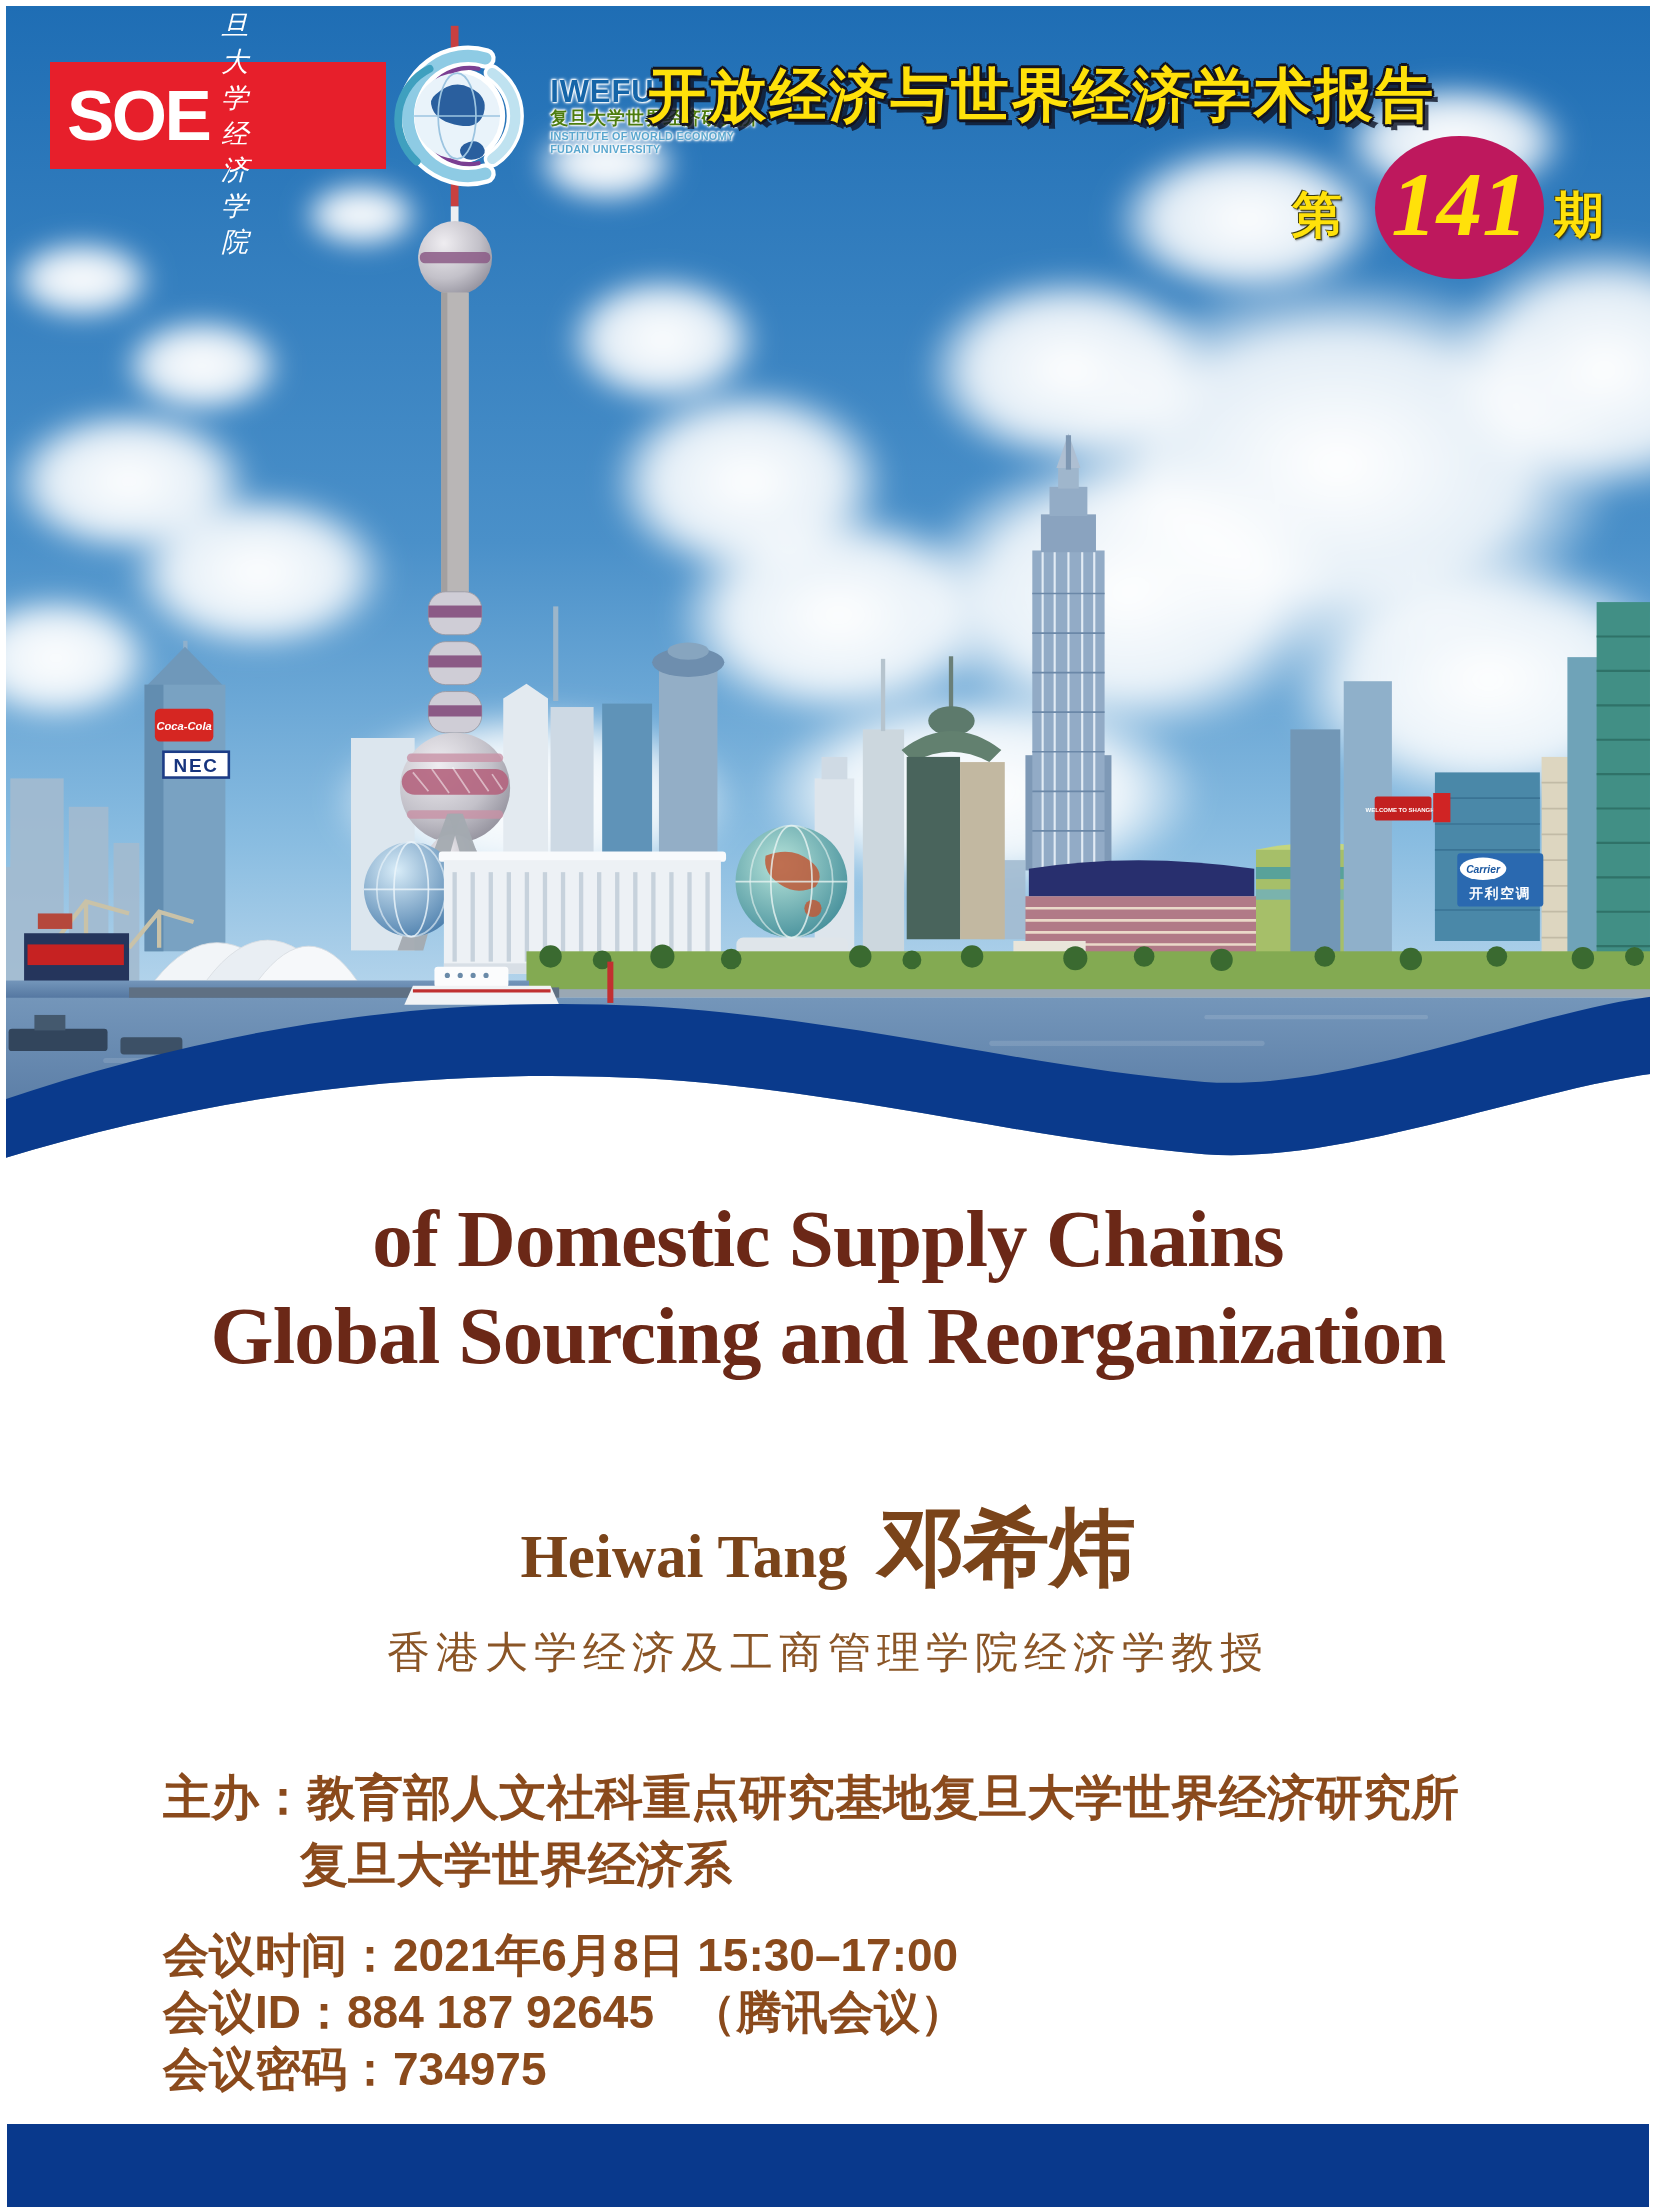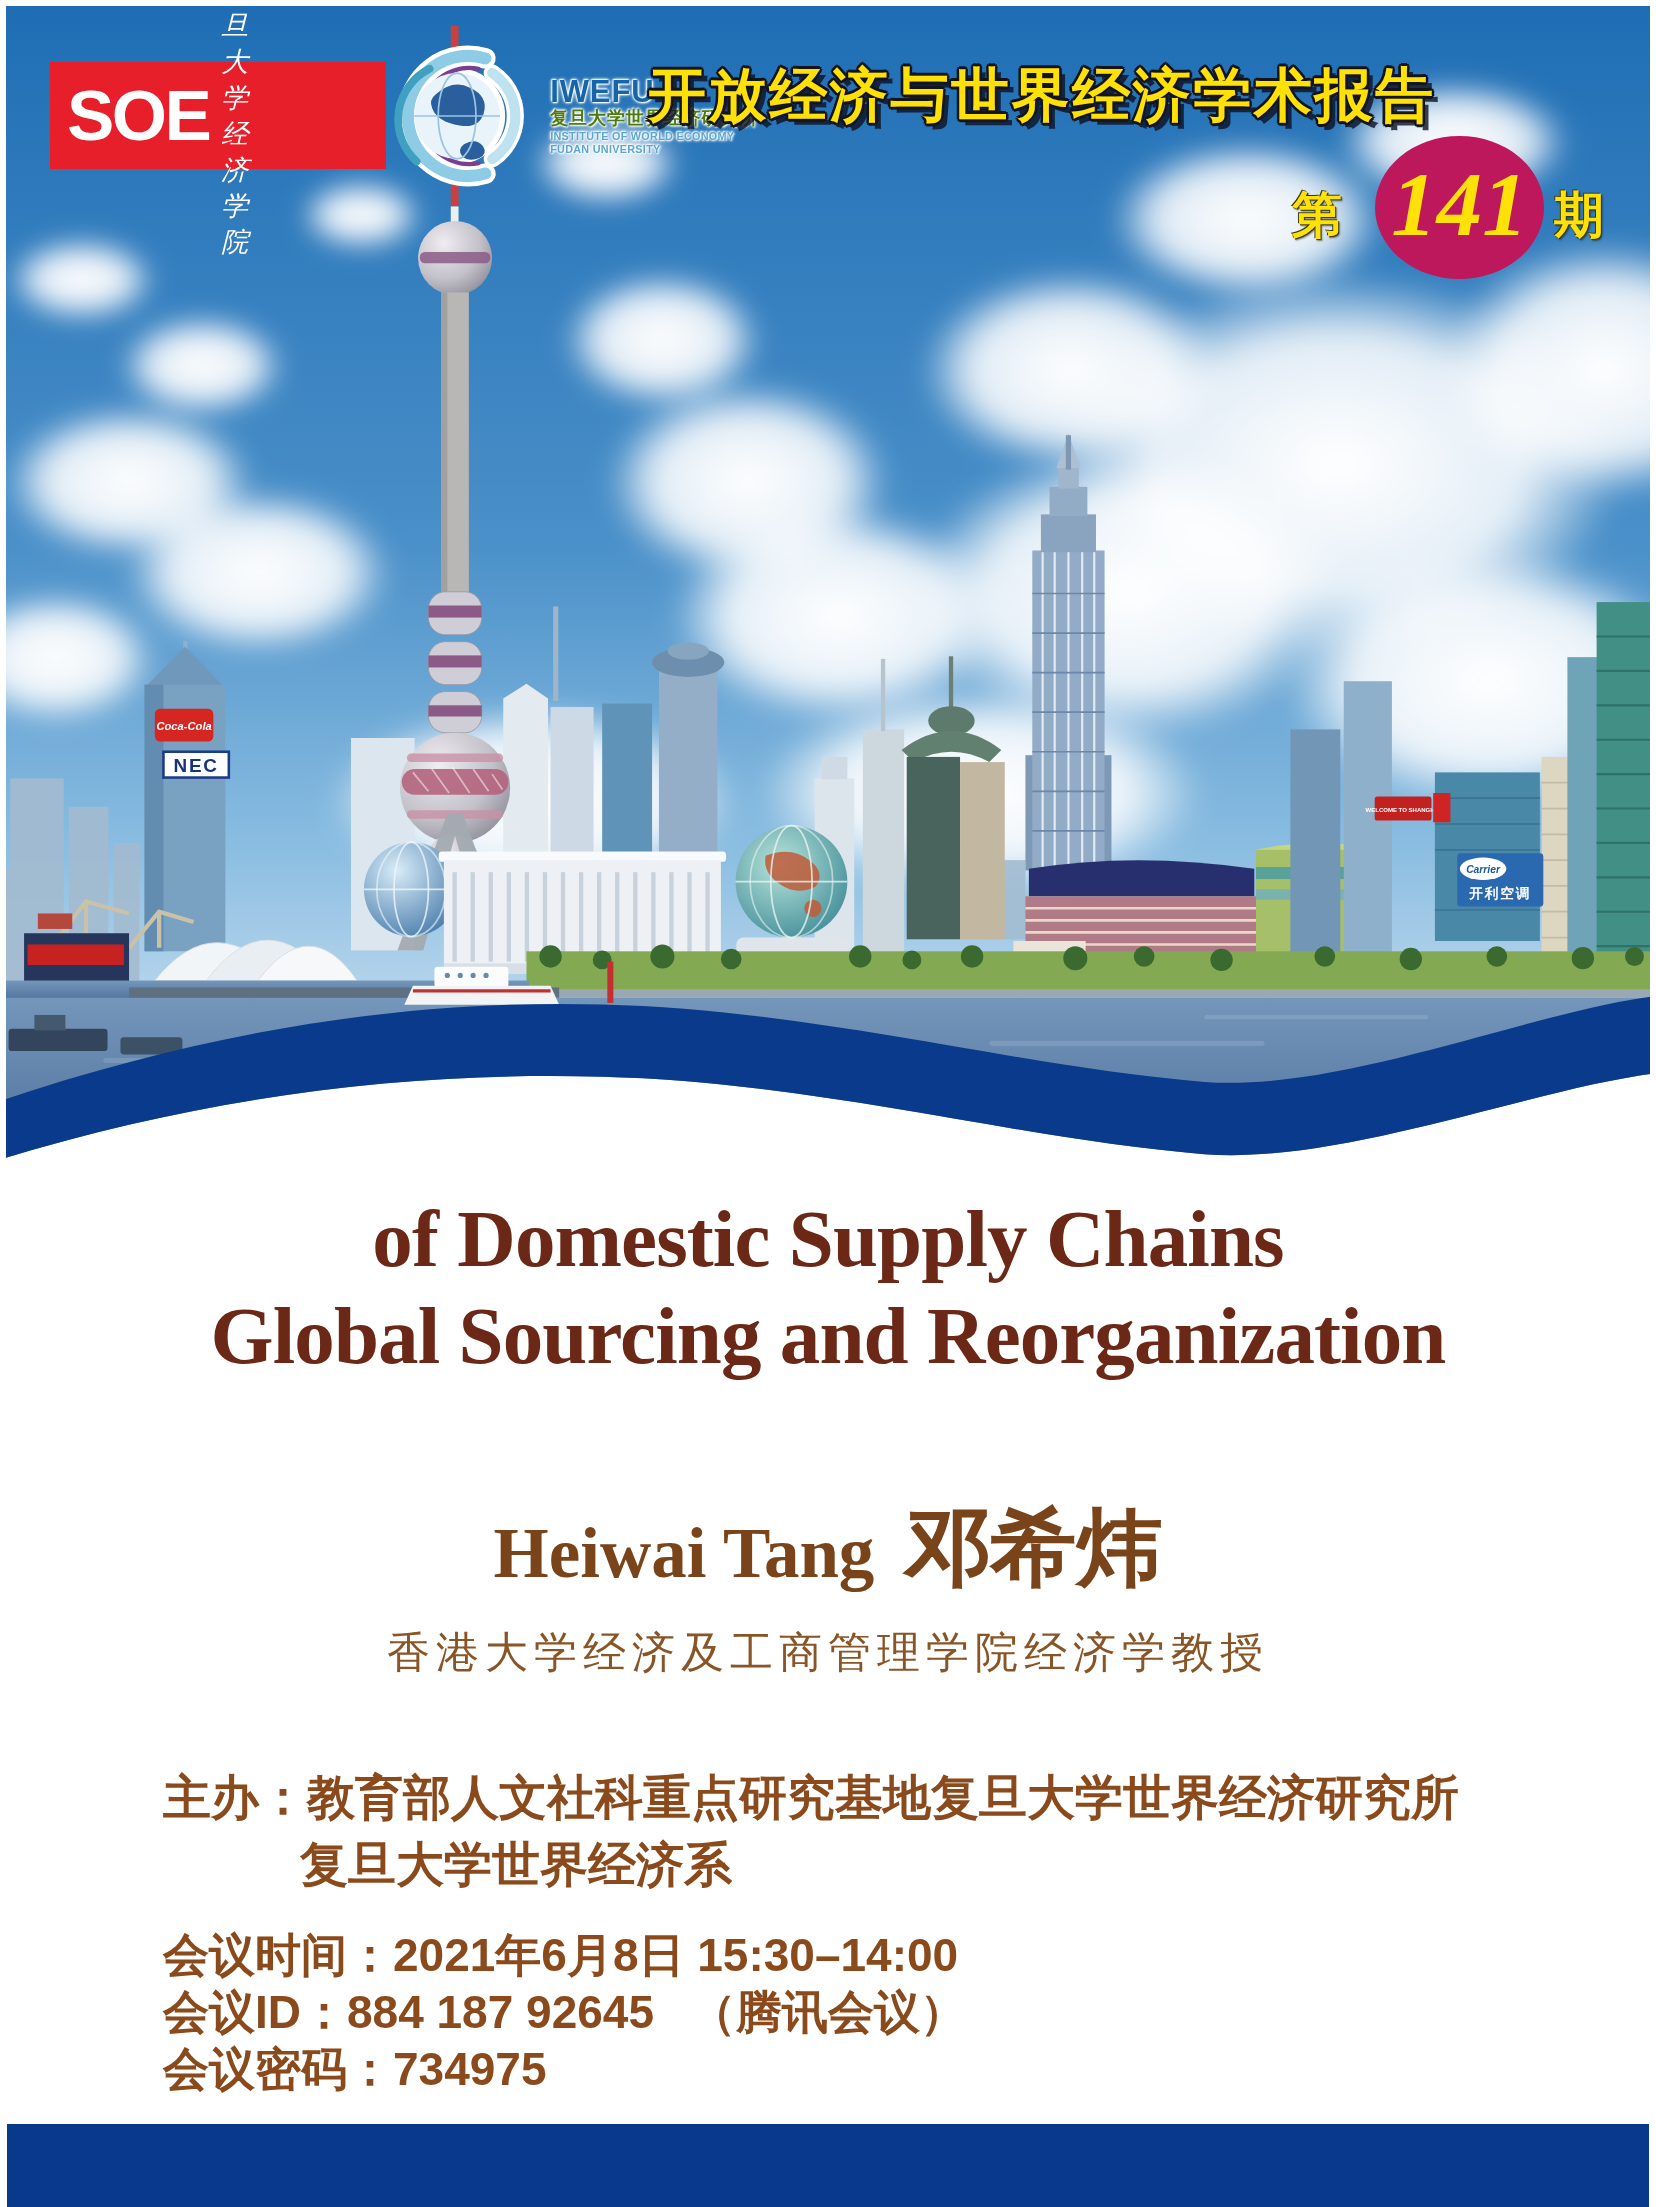--- a/index.html
+++ b/index.html
@@ -36,21 +36,21 @@
   .issue-suffix{left:1554px;top:182px;}
   .issue-circle{position:absolute;left:1375px;top:136px;width:169px;height:143px;border-radius:50%;
      background:#be185d;display:flex;align-items:center;justify-content:center;}
   .issue-number{font-family:"Liberation Serif","DejaVu Serif",serif;font-style:italic;font-weight:bold;
      font-size:91px;color:#ffe10a;transform:translateY(-3.4px);}
   
   .main-title{position:absolute;left:0;width:100%;top:1191px;text-align:center;z-index:15;
      font-family:"Liberation Serif","DejaVu Serif",serif;font-weight:bold;font-size:81px;
      line-height:97px;color:#6b2817;letter-spacing:-0.9px;}
   .speaker{position:absolute;left:0;width:100%;top:1490px;text-align:center;z-index:15;color:#7a441a;}
-  .speaker-en{font-family:"Liberation Serif","DejaVu Serif",serif;font-weight:bold;font-size:71px;}
+  .speaker-en{font-family:"Liberation Serif","DejaVu Serif",serif;font-weight:bold;font-size:61px;}
   .speaker-cn{font-weight:bold;font-size:86px;margin-left:30px;}
   .affiliation{position:absolute;left:0;width:100%;top:1624px;text-align:center;z-index:15;
      font-family:"Liberation Serif","DejaVu Serif",serif;font-size:43px;letter-spacing:6px;color:#8a5526;}
   .organizer{position:absolute;left:163px;top:1764px;z-index:15;font-weight:bold;color:#8a4a1c;
      font-size:48px;line-height:67px;white-space:nowrap;}
   .organizer .indent{padding-left:137px;}
   .meeting{position:absolute;left:163px;top:1927px;z-index:15;font-weight:bold;color:#8a4a1c;
      font-size:46px;line-height:57px;white-space:nowrap;}
   .meeting .note{margin-left:36px;}
   .bottom-bar{position:absolute;left:6.9px;right:6.9px;top:2124px;height:83px;background:#09398c;z-index:30;}
@@ -409,21 +409,21 @@
     <span class="speaker-en">Heiwai Tang</span><span class="speaker-cn">邓希炜</span>
   </div>
   <div class="affiliation">香港大学经济及工商管理学院经济学教授</div>
 
   <div class="organizer">
     <div><span>主办：</span><span>教育部人文社科重点研究基地复旦大学世界经济研究所</span></div>
     <div class="indent">复旦大学世界经济系</div>
   </div>
 
   <div class="meeting">
-    <div><span>会议时间：</span><span>2021年6月8日 15:30–14:00</span></div>
+    <div><span>会议时间：</span><span>2021年6月8日 15:30–17:00</span></div>
     <div><span>会议ID：</span><span>884 187 92645</span><span class="note">（腾讯会议）</span></div>
     <div><span>会议密码：</span><span>734975</span></div>
   </div>
 
   <div class="bottom-bar"></div>
   <div class="frame"></div>
 </div>
 
 
 </body></html>

